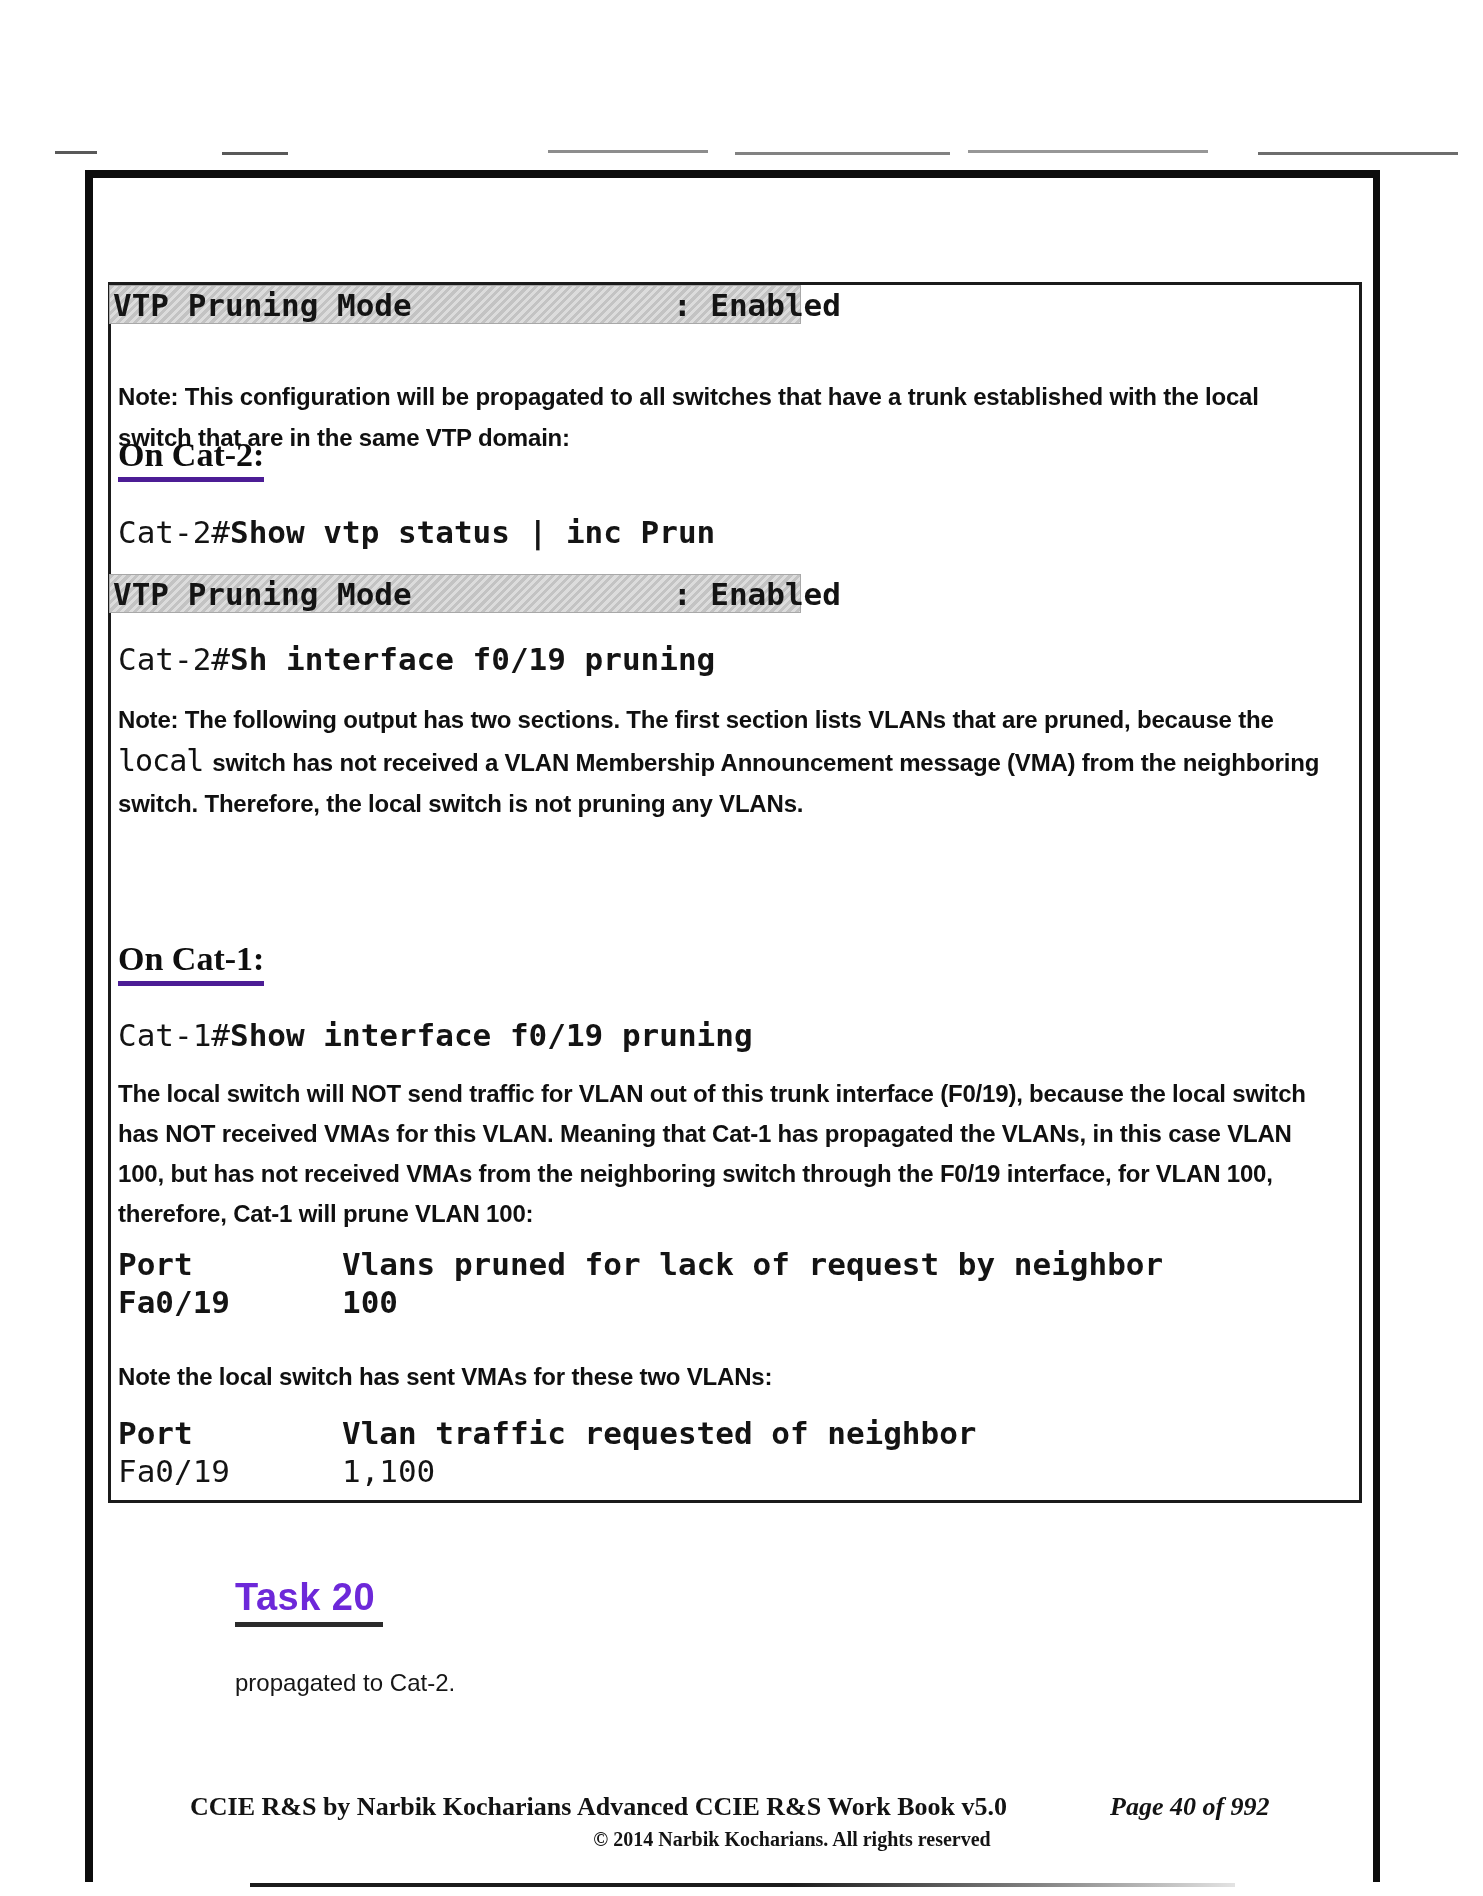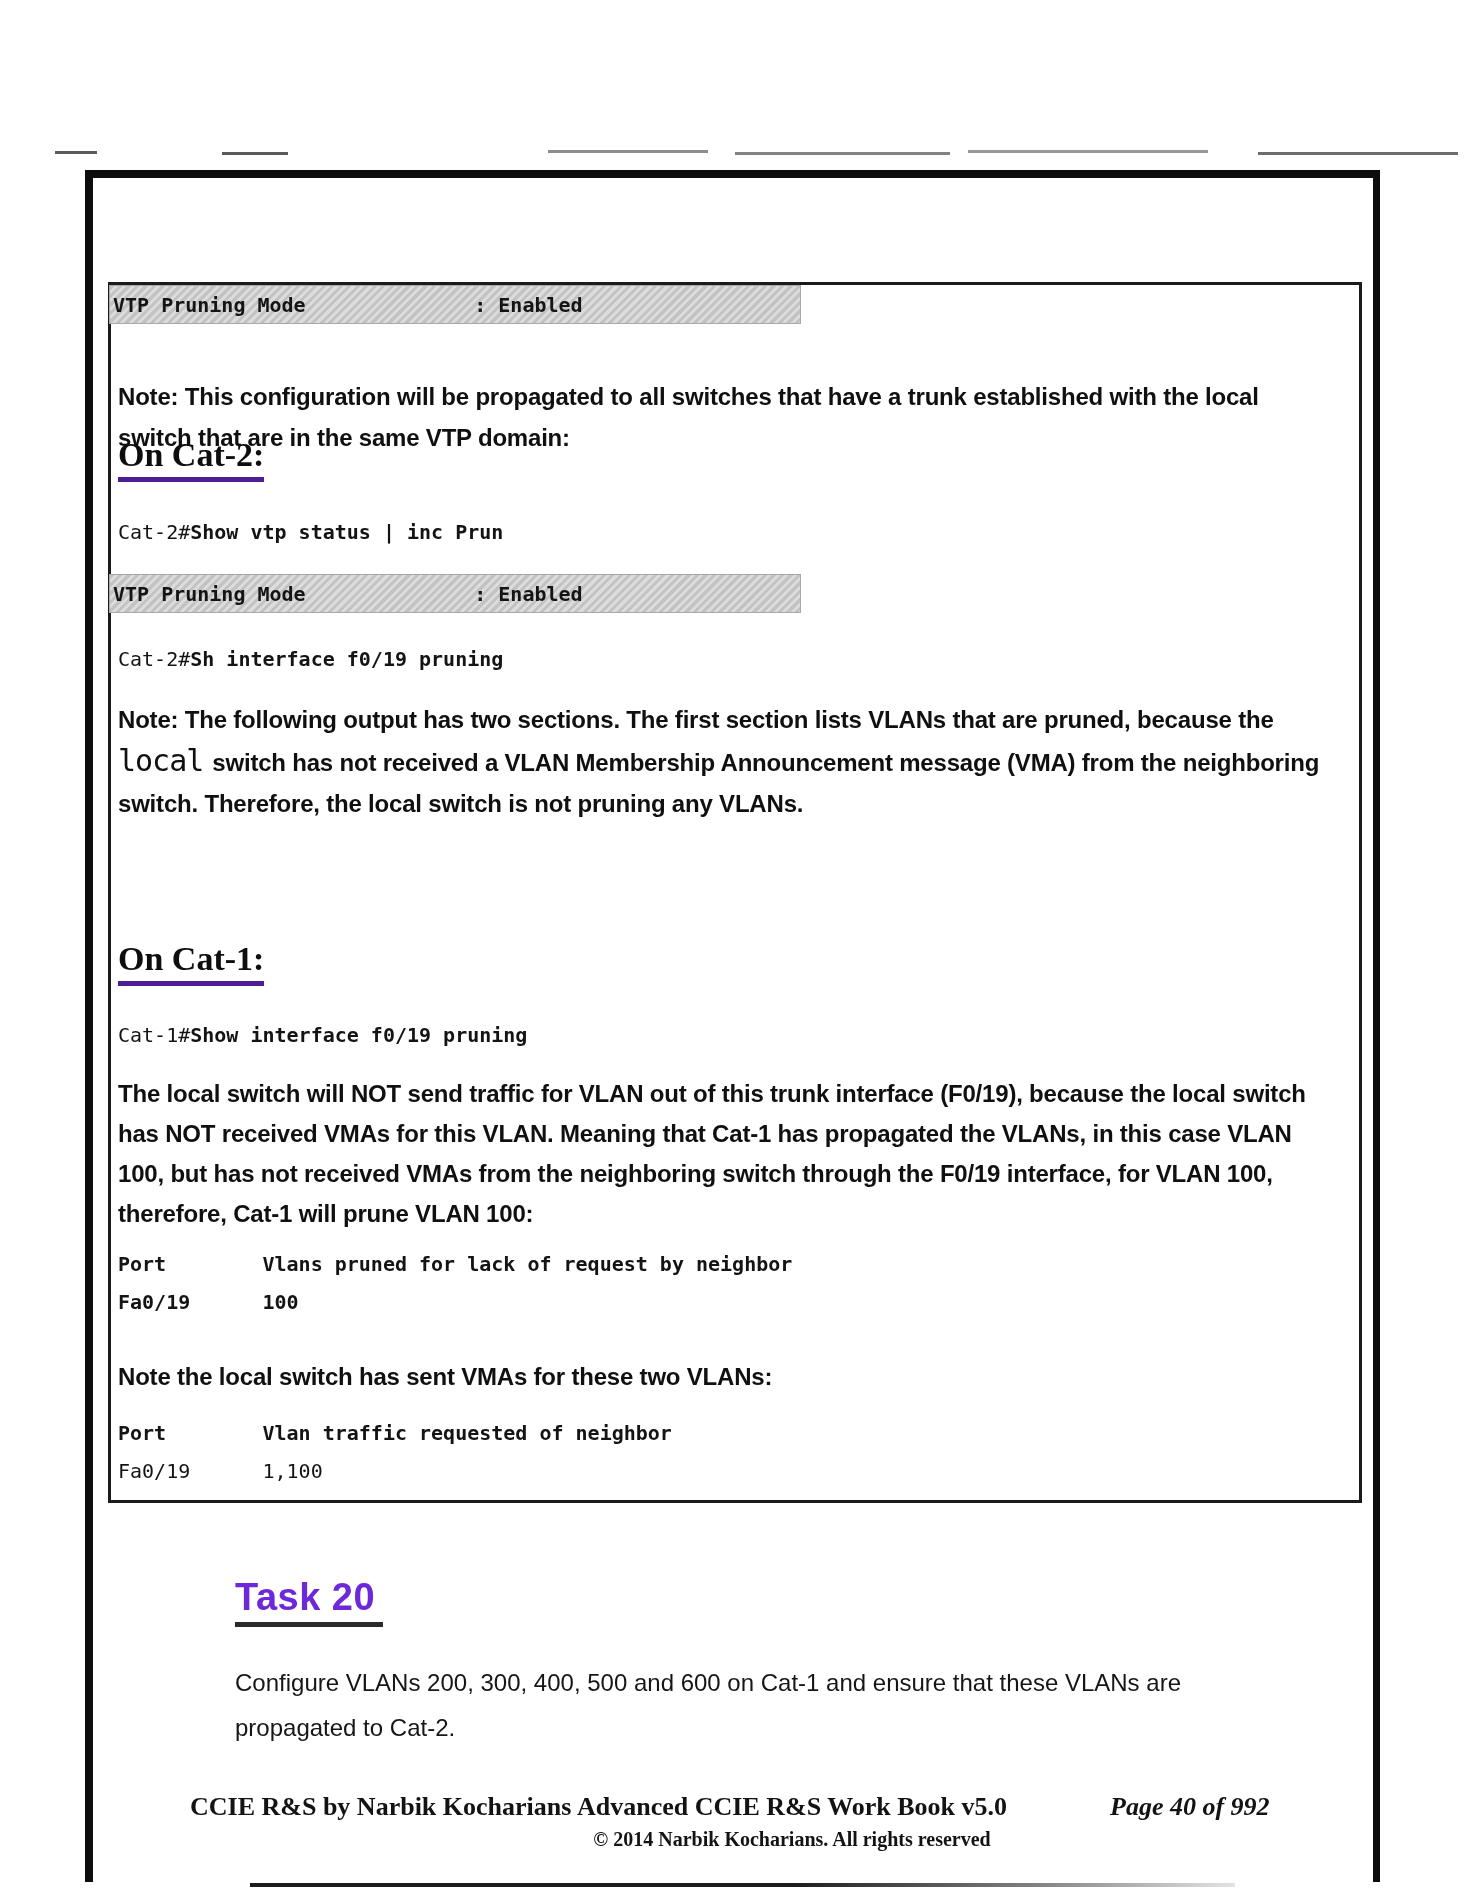--- a/index.html
+++ b/index.html
@@ -26,21 +26,21 @@
     position:absolute;left:250px;top:1883px;width:985px;height:4px;
     background:linear-gradient(90deg,#1c1c1c 0%,#1c1c1c 55%,rgba(28,28,28,.55) 80%,rgba(28,28,28,.12) 100%);
   }
   
   .inner-box{
     position:absolute;left:108px;top:282px;width:1254px;height:1221px;
     box-sizing:border-box;border:3px solid #1b1b1b;background:transparent;
   }
   .mono{
     font-family:"DejaVu Sans Mono", monospace;
-    font-size:20px;line-height:36px;white-space:pre;color:#141414;
+    font-size:31px;line-height:36px;white-space:pre;color:#141414;
   }
   .mono b{font-weight:bold;}
   .hl{
     position:absolute;left:110px;width:690px;height:37px;
     background:repeating-linear-gradient(135deg,#c3c3c3 0 3px,#dcdcdc 3px 6px);
     box-shadow:0 0 0 1px #a8a8a8;
     display:flex;align-items:center;
   }
   .hl .mono{font-weight:bold;padding-left:3px;}
   .sansb{
@@ -139,21 +139,20 @@
 
   <div class="abs" style="left:118px;top:1414px;">
     <div class="mono" style="font-weight:bold;line-height:38px;">Port        Vlan traffic requested of neighbor</div>
     <div class="mono" style="line-height:38px;">Fa0/19      1,100</div>
   </div>
 
   <div class="abs" style="left:235px;top:1576px;">
     <span class="task-title">Task 20</span>
   </div>
   <div class="abs task-body" style="left:235px;top:1660px;">
-    <div>Configure VLANs 200, 300, 400, 500 and 600 on Cat-1 and ensure that these VLANs are</div>
     <div>propagated to Cat-2.</div>
   </div>
 
   <div class="abs footer-item" style="left:190px;top:1792px;">CCIE R&amp;S by Narbik Kocharians</div>
   <div class="abs footer-item footer-center" style="left:575px;top:1792px;">Advanced CCIE R&amp;S Work Book v5.0</div>
   <div class="abs footer-copy" style="left:575px;top:1828px;">© 2014 Narbik Kocharians. All rights reserved</div>
   <div class="abs footer-item footer-page" style="left:1110px;top:1792px;">Page 40 of 992</div>
 
 </div>
 

